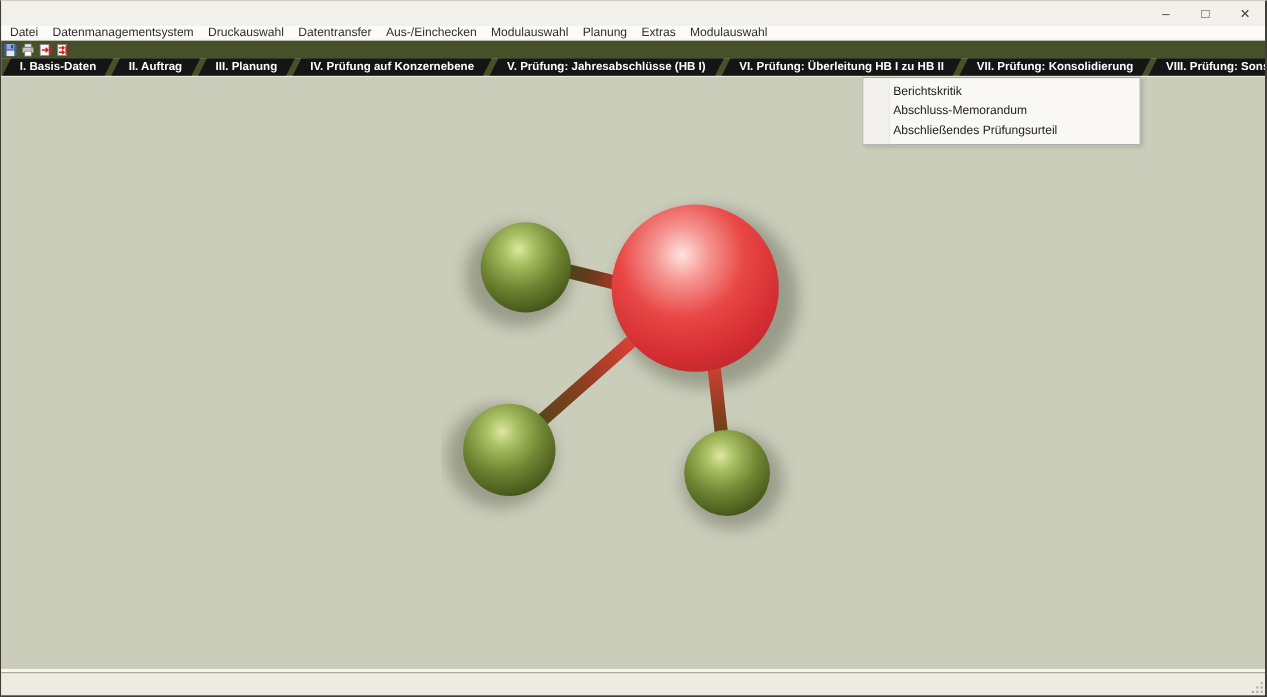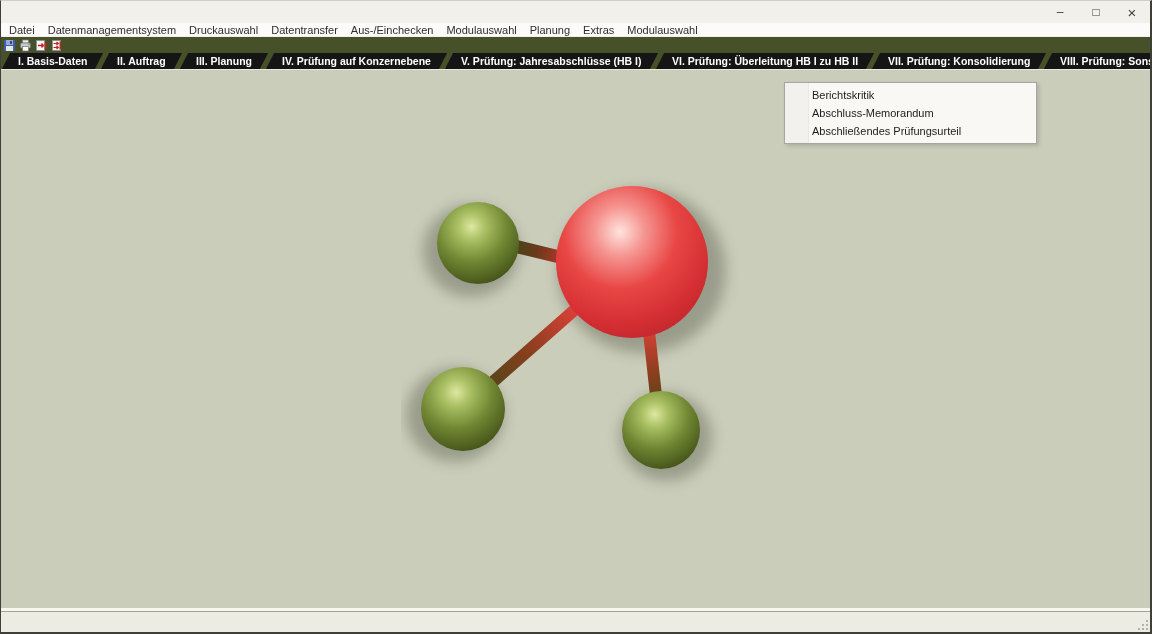--- a/index.html
+++ b/index.html
@@ -30,21 +30,21 @@
   .tabstrip{height:16px;background:#46512a;flex:0 0 auto;display:flex;align-items:stretch;
     padding-left:5px;overflow:hidden;}
   .tab{background:#151515;transform:skewX(-27deg);margin-right:6px;padding:0 12px;
     display:flex;align-items:center;flex:0 0 auto;}
   .tab span{transform:skewX(27deg);display:block;color:#ffffff;font-size:10.5px;font-weight:bold;
     line-height:16px;white-space:nowrap;}
   
   .main{flex:1 1 auto;position:relative;background:#cbcdbb;border-top:1px solid #e9e9de;}
   .molecule{position:absolute;left:400px;top:91px;width:340px;height:340px;}
   
-  .dropdown{position:absolute;left:783px;top:12px;width:253px;background:#f9f8f5;
+  .dropdown{position:absolute;left:783px;top:0px;width:253px;background:#f9f8f5;
     border:1px solid #a6a6a6;box-shadow:2px 2px 4px rgba(0,0,0,0.15);padding:3px 0;z-index:10;}
   .dropdown .gutter{position:absolute;left:0;top:0;bottom:0;width:24px;background:#f3f1ee;
     border-right:1px solid #eae8e4;}
   .dd-item{position:relative;height:18px;line-height:18px;padding-left:27px;font-size:11px;
     color:#1c1c1c;white-space:nowrap;}
   
   .status-gap{height:3px;background:#f7f7ee;flex:0 0 auto;}
   .statusbar{height:21px;flex:0 0 auto;background:#edece2;border-top:1px solid #a3a29a;
     position:relative;}
   .status-text{font-size:11px;color:#4a4a44;line-height:20px;padding-left:6px;}

